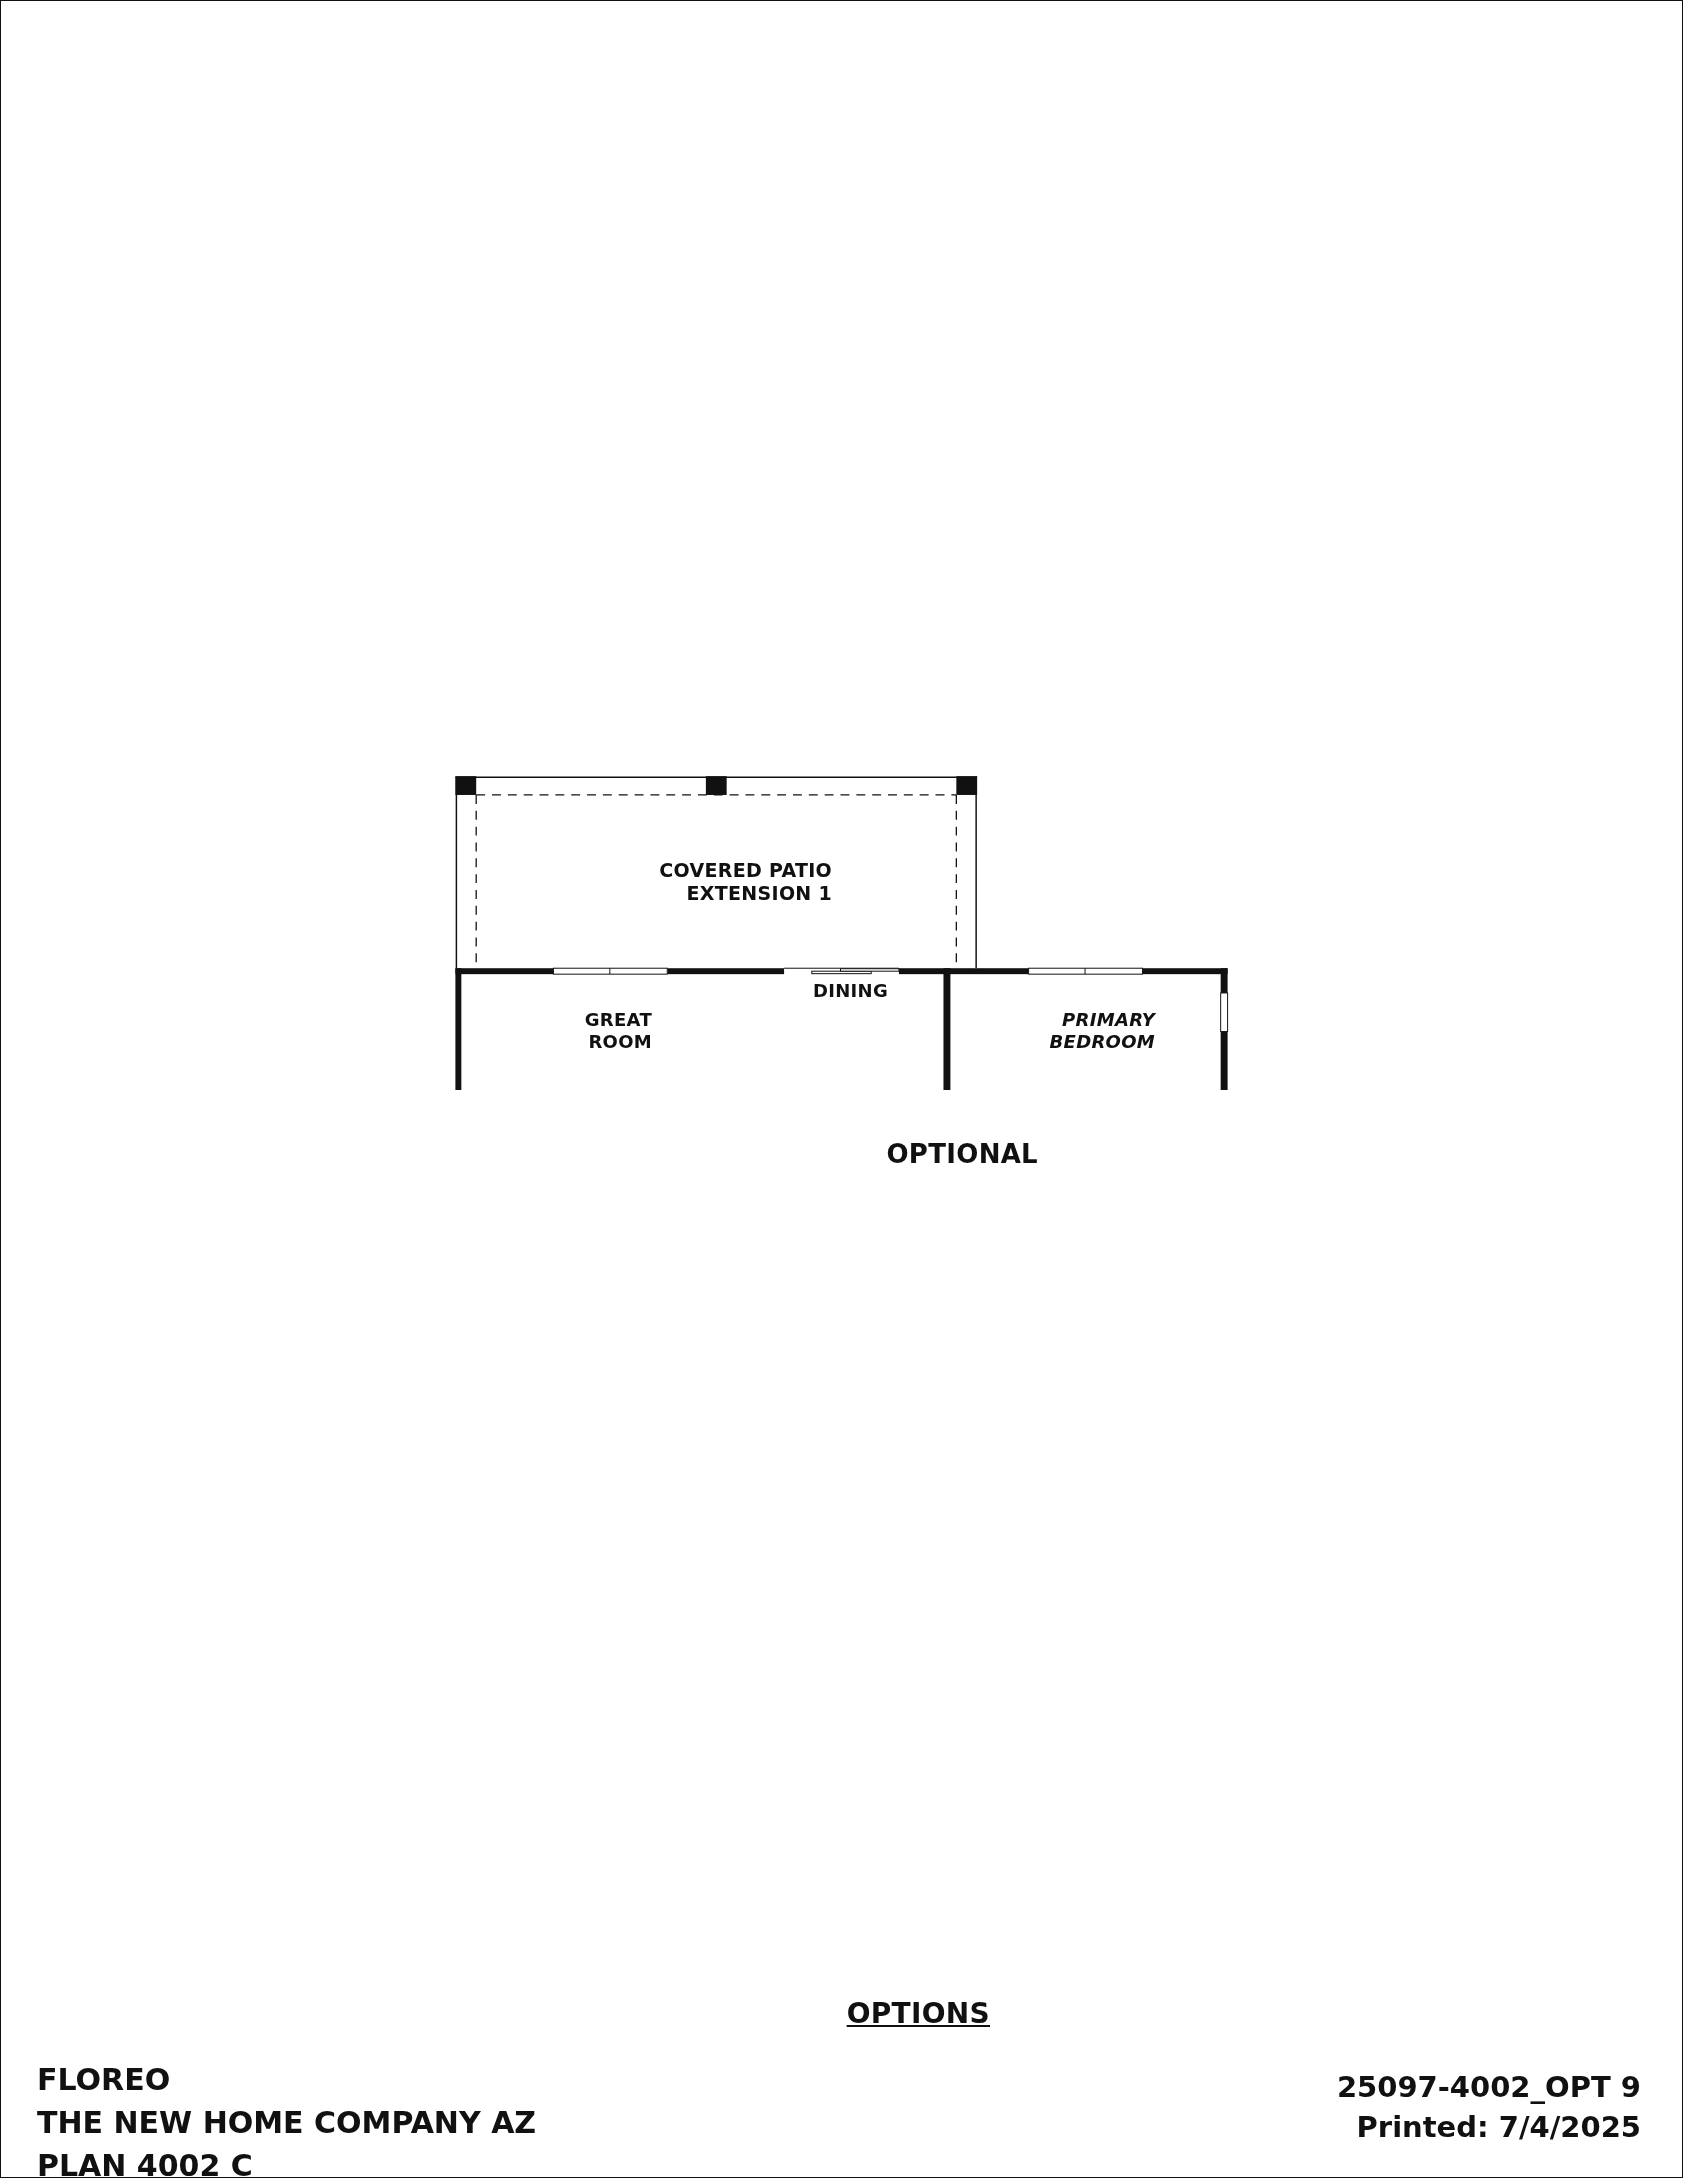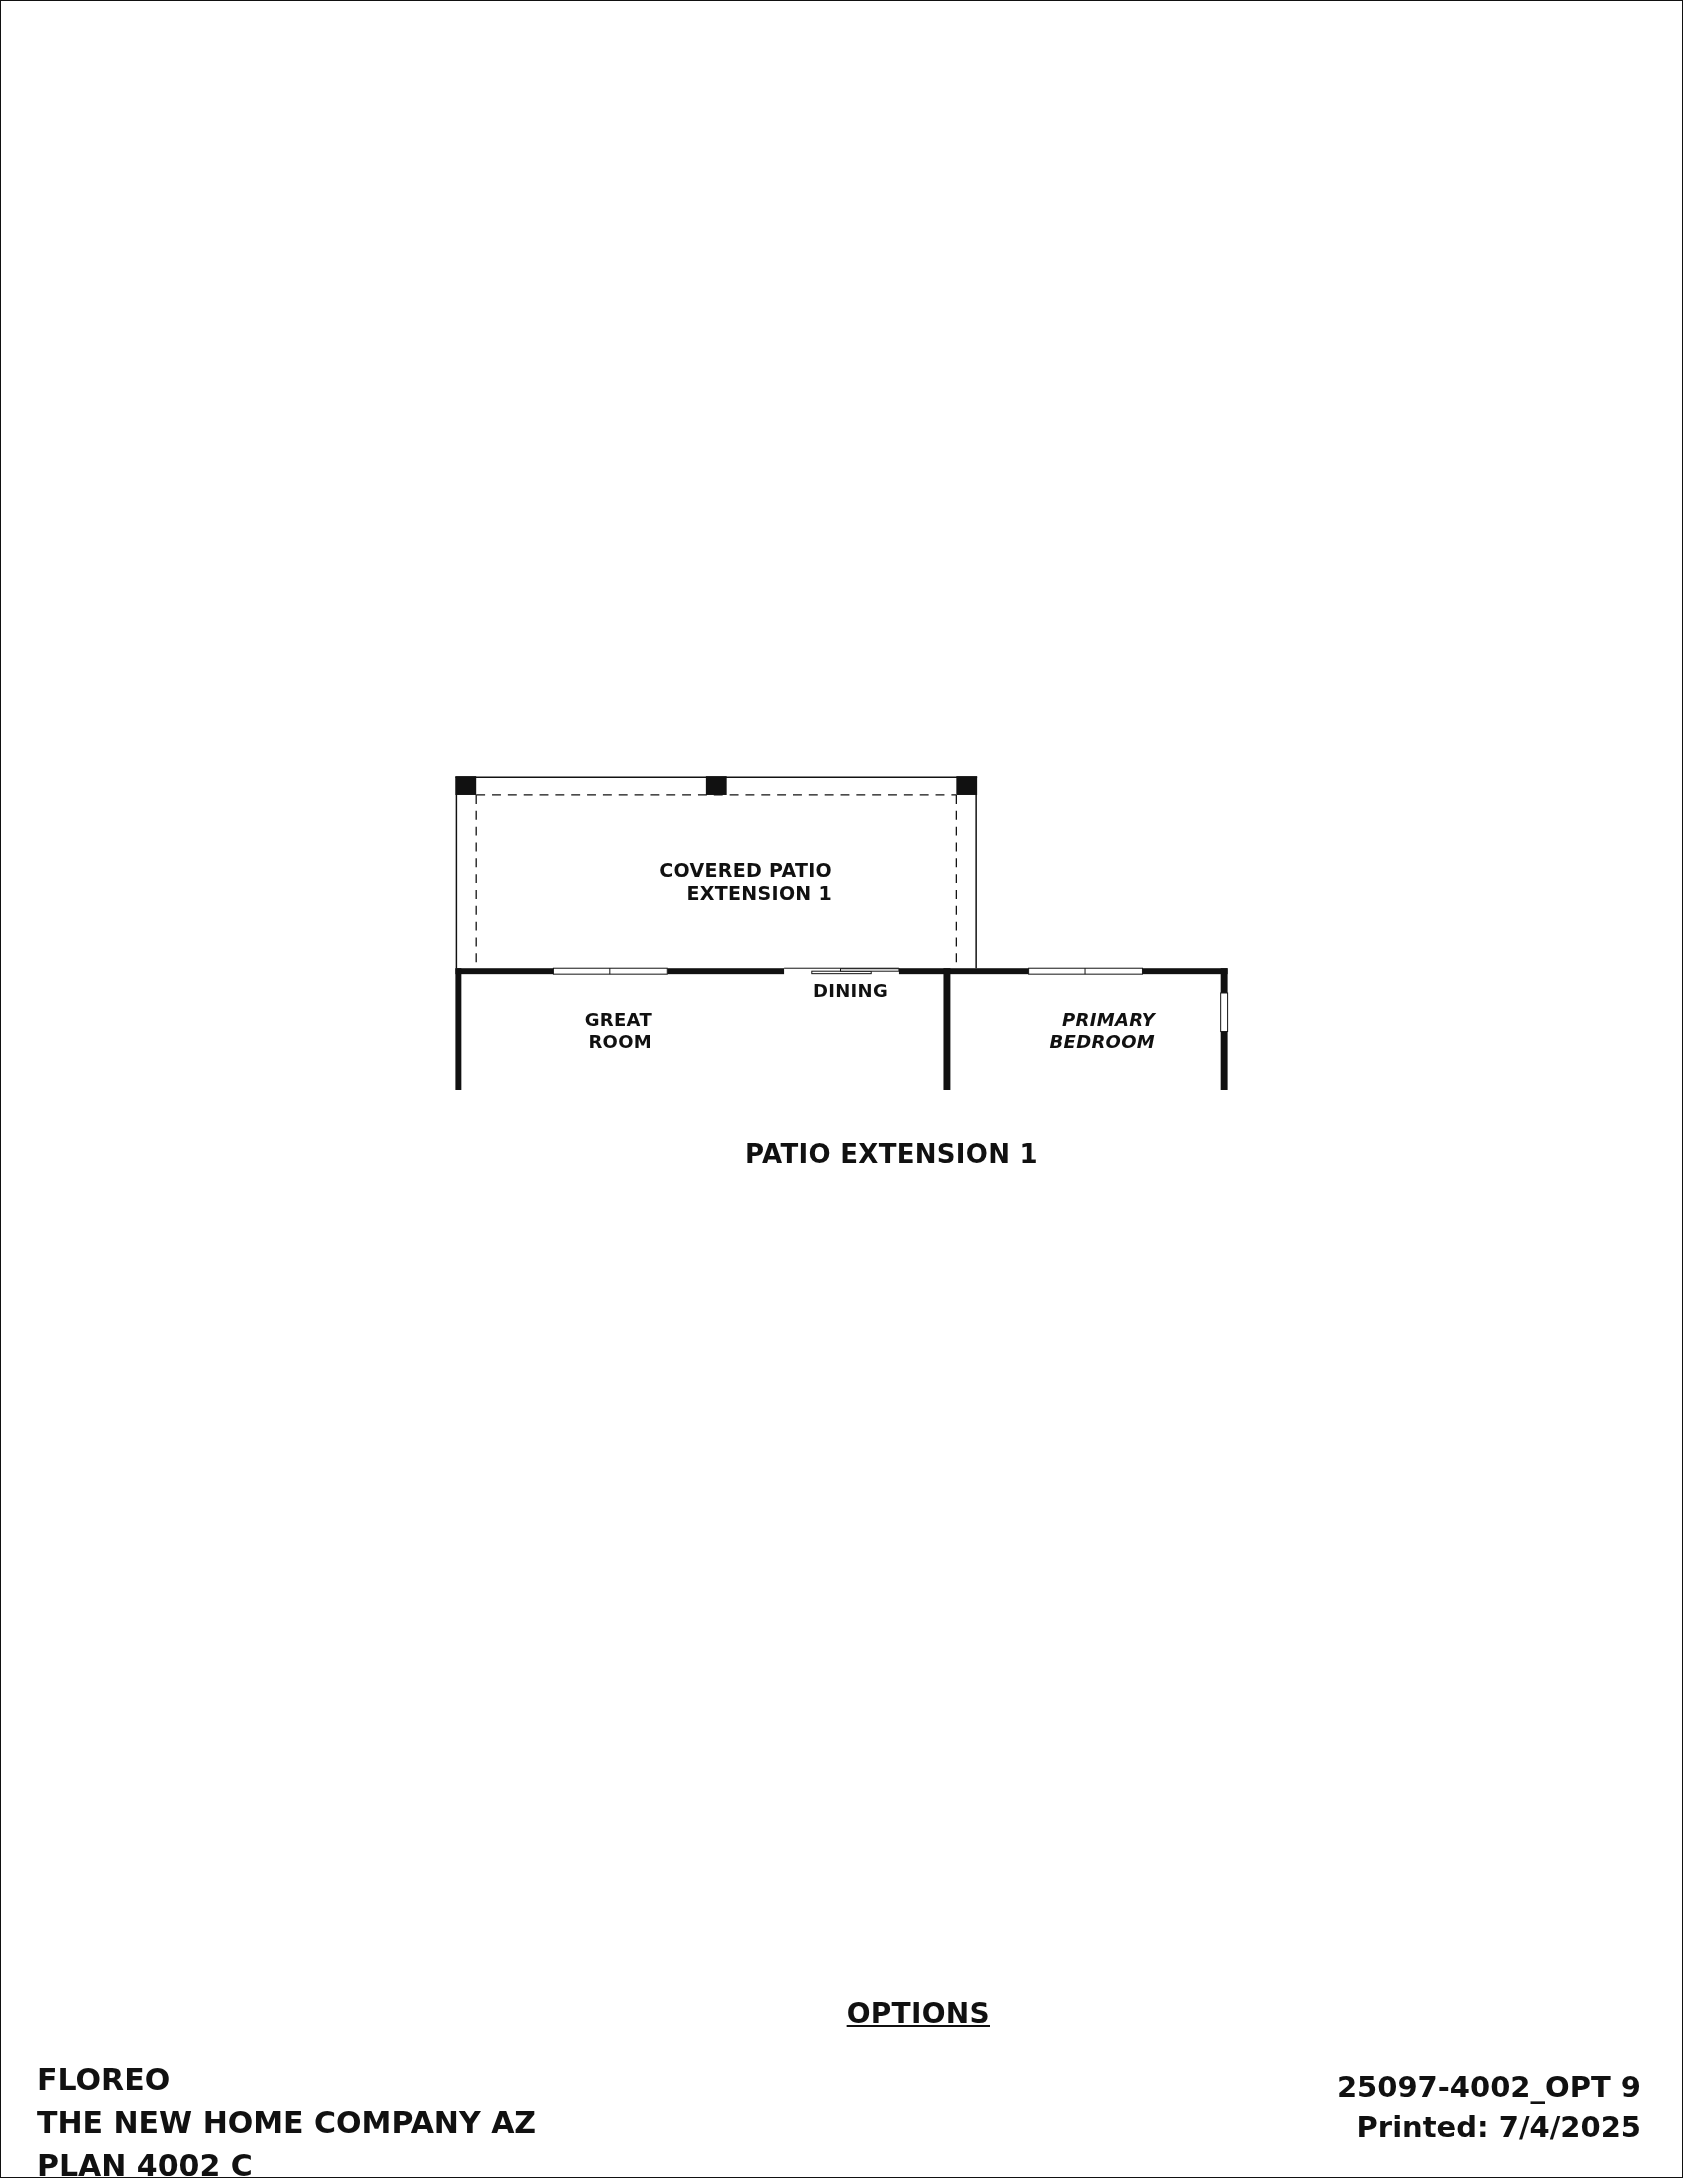--- a/index.html
+++ b/index.html
@@ -92,21 +92,21 @@
 <div class="lbl room-lbl dining-lbl">
   <span>DINING</span>
 </div>
 
 <div class="lbl room-lbl bed-lbl">
   <span>PRIMARY</span>
   <span>BEDROOM</span>
 </div>
 
 <div class="lbl caption">
-  <span>PATIO EXTENSION 1</span>
+  <span>OPTIONAL</span>
 </div>
 
 <div class="lbl options">OPTIONS</div>
 
 <div class="tb-left">
   <div>FLOREO</div>
   <div>THE NEW HOME COMPANY AZ</div>
   <div>PLAN 4002 C</div>
 </div>
 

